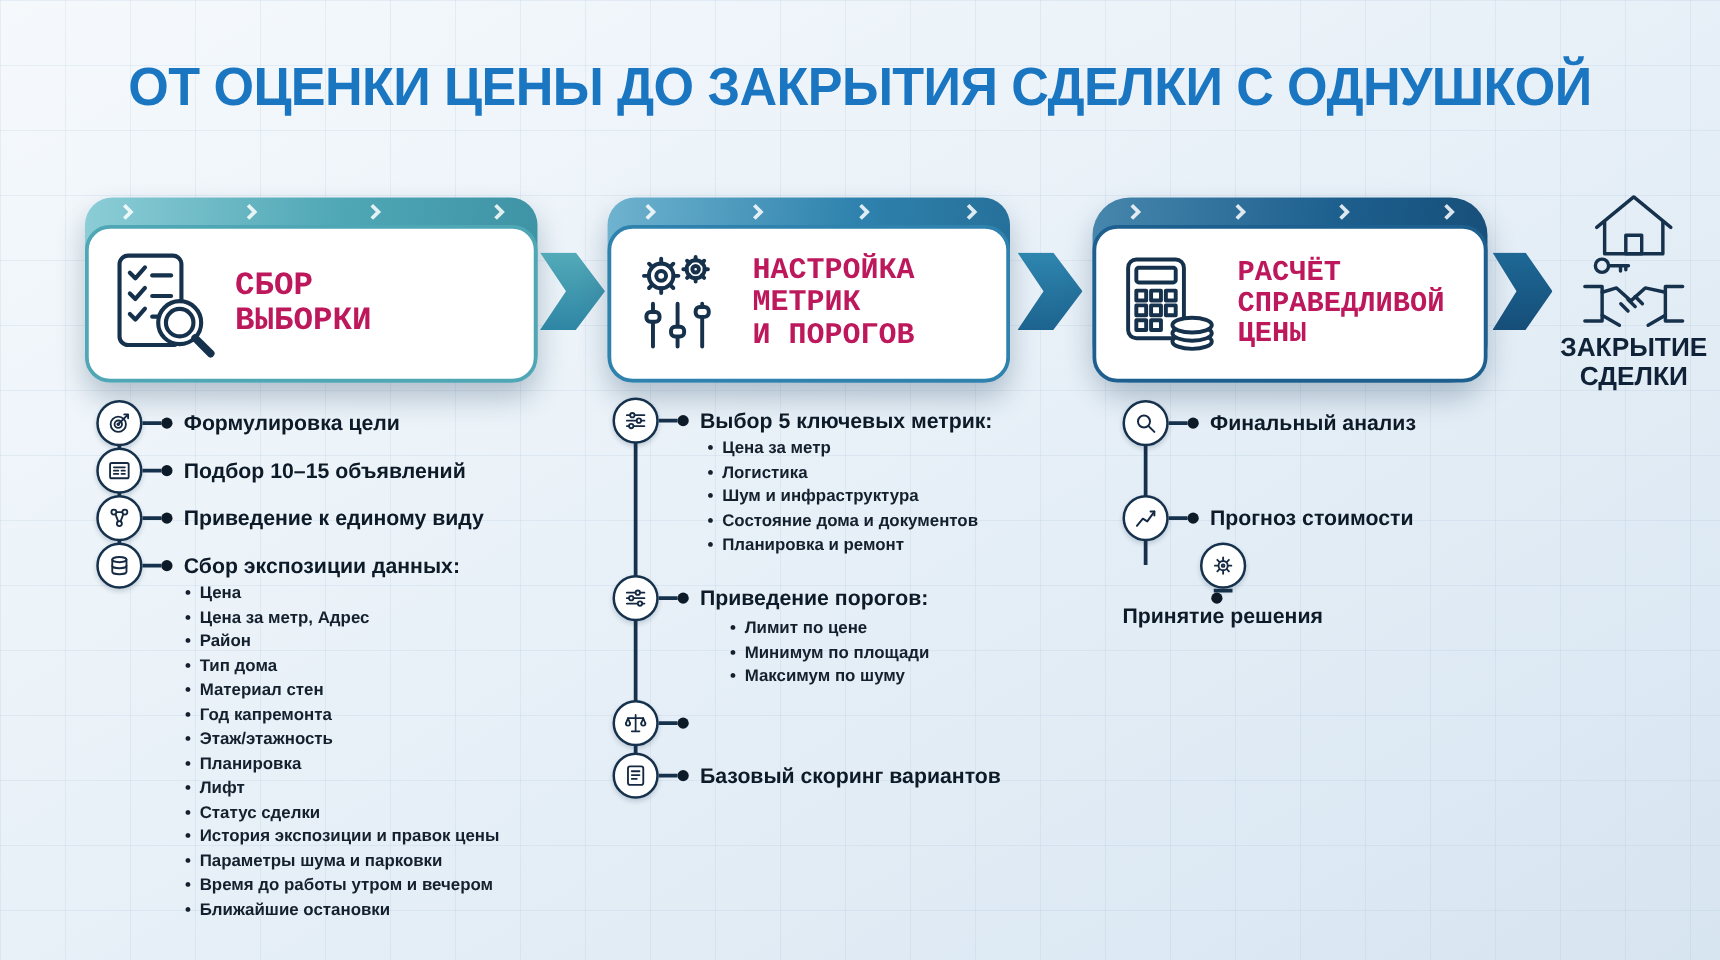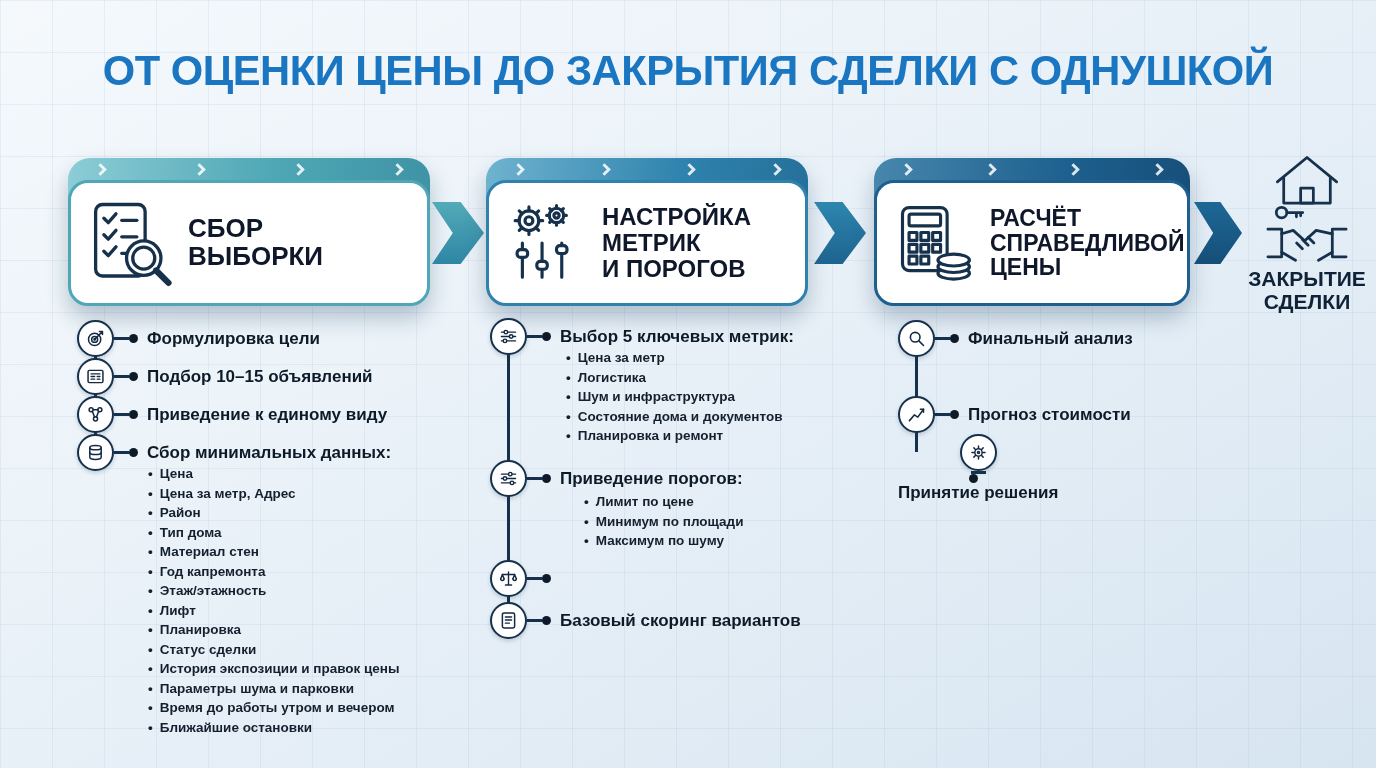--- a/index.html
+++ b/index.html
@@ -21,21 +21,21 @@
   }
   
   .stage { position:absolute; border-radius:22px; background:var(--band); box-shadow:0 12px 22px rgba(25,60,95,.28); }
   .chevrons { position:absolute; top:3px; left:28px; right:28px; height:17px; display:flex; justify-content:space-between; align-items:center; }
   .chev { width:9px; height:9px; border-top:3px solid rgba(255,255,255,.85); border-right:3px solid rgba(255,255,255,.85); transform:rotate(45deg); }
   .sbody {
     position:absolute; top:22px; left:0; right:0; bottom:0;
     background:#fff; border:3px solid var(--accent); border-radius:20px;
     display:flex; align-items:center; gap:14px; padding:0 10px 0 15px;
   }
-  .stitle { font-weight:800; color:#0f172a; line-height:1.07; white-space:pre-line; }
+  .stitle { font-weight:800; color:#be185d; line-height:1.07; white-space:pre-line;font-family:Liberation Mono, monospace; }
   .flow-arrow { position:absolute; clip-path:polygon(0% 0%,55% 0%,100% 50%,55% 100%,0% 100%,40% 50%); }
   
   .final { position:absolute; display:flex; flex-direction:column; align-items:center; }
   .final-label { margin-top:2px; font-size:21px; font-weight:800; color:#0f2237; text-align:center; line-height:1.08; white-space:pre-line; }
   
   .vline { position:absolute; width:2.5px; background:#16314c; z-index:1; }
   .drow  { position:absolute; display:flex; align-items:center; z-index:2; }
   .dcirc { width:37px; height:37px; border-radius:50%; background:#fff; border:2.5px solid #16314c;
            display:flex; align-items:center; justify-content:center; box-shadow:0 2px 4px rgba(20,50,80,.2); }
   .dlink { width:15px; height:2.5px; background:#16314c; }
@@ -105,21 +105,21 @@
         </svg>
       </span>
       <div class="stitle" style="font-size:24px;">НАСТРОЙКА
 МЕТРИК
 И ПОРОГОВ</div>
     </div>
   </div>
 
   <div class="flow-arrow" style="left:814px; top:202px; width:52px; height:62px; background:linear-gradient(180deg,#2e86ae,#1d6390);"></div>
 
-  <div class="stage" style="left:874px; top:158px; width:316px; height:148px; --accent:#1d5f8e; --band:linear-gradient(95deg,#4787ad 0%,#1d5f8e 60%,#174e78 100%);">
+  <div class="stage" style="left:874px; top:158px; width:316px; height:148px;border-radius:30px; --accent:#1d5f8e; --band:linear-gradient(95deg,#4787ad 0%,#1d5f8e 60%,#174e78 100%);">
     <div class="chevrons">
       <span class="chev"></span>
       <span class="chev"></span>
       <span class="chev"></span>
       <span class="chev"></span>
     </div>
     <div class="sbody">
       <span>
         <svg width="84" height="84" viewBox="0 0 64 64" fill="none" stroke="#16314c" stroke-width="2.4" stroke-linecap="round" stroke-linejoin="round">
           <rect x="8" y="5" width="34" height="48" rx="5"></rect>
@@ -208,33 +208,33 @@
   <div class="drow" style="left:77px; top:434px;">
     <div class="dcirc">
       <svg width="21" height="21" viewBox="0 0 24 24" fill="none" stroke="#152a42" stroke-width="1.7" stroke-linecap="round" stroke-linejoin="round">
         <ellipse cx="12" cy="6.5" rx="6.5" ry="2.4"></ellipse>
         <path d="M5.5 6.5 V17.5 C5.5 18.8 8.4 19.9 12 19.9 C15.6 19.9 18.5 18.8 18.5 17.5 V6.5"></path>
         <path d="M5.5 12 C5.5 13.3 8.4 14.4 12 14.4 C15.6 14.4 18.5 13.3 18.5 12"></path>
       </svg>
     </div>
     <div class="dlink"></div>
     <div class="ddot"></div>
-    <div class="dlabel">Сбор минимальных данных:</div>
+    <div class="dlabel">Сбор экспозиции данных:</div>
   </div>
 
   <ul class="sublist" style="left:148px; top:464px;">
     <li>Цена</li>
     <li>Цена за метр, Адрес</li>
     <li>Район</li>
     <li>Тип дома</li>
     <li>Материал стен</li>
     <li>Год капремонта</li>
     <li>Этаж/этажность</li>
+    <li>Планировка</li>
     <li>Лифт</li>
-    <li>Планировка</li>
     <li>Статус сделки</li>
     <li>История экспозиции и правок цены</li>
     <li>Параметры шума и парковки</li>
     <li>Время до работы утром и вечером</li>
     <li>Ближайшие остановки</li>
   </ul>
 
   <div class="vline" style="left:507px; top:336px; height:284px;"></div>
 
   <div class="drow" style="left:490px; top:318px;">

